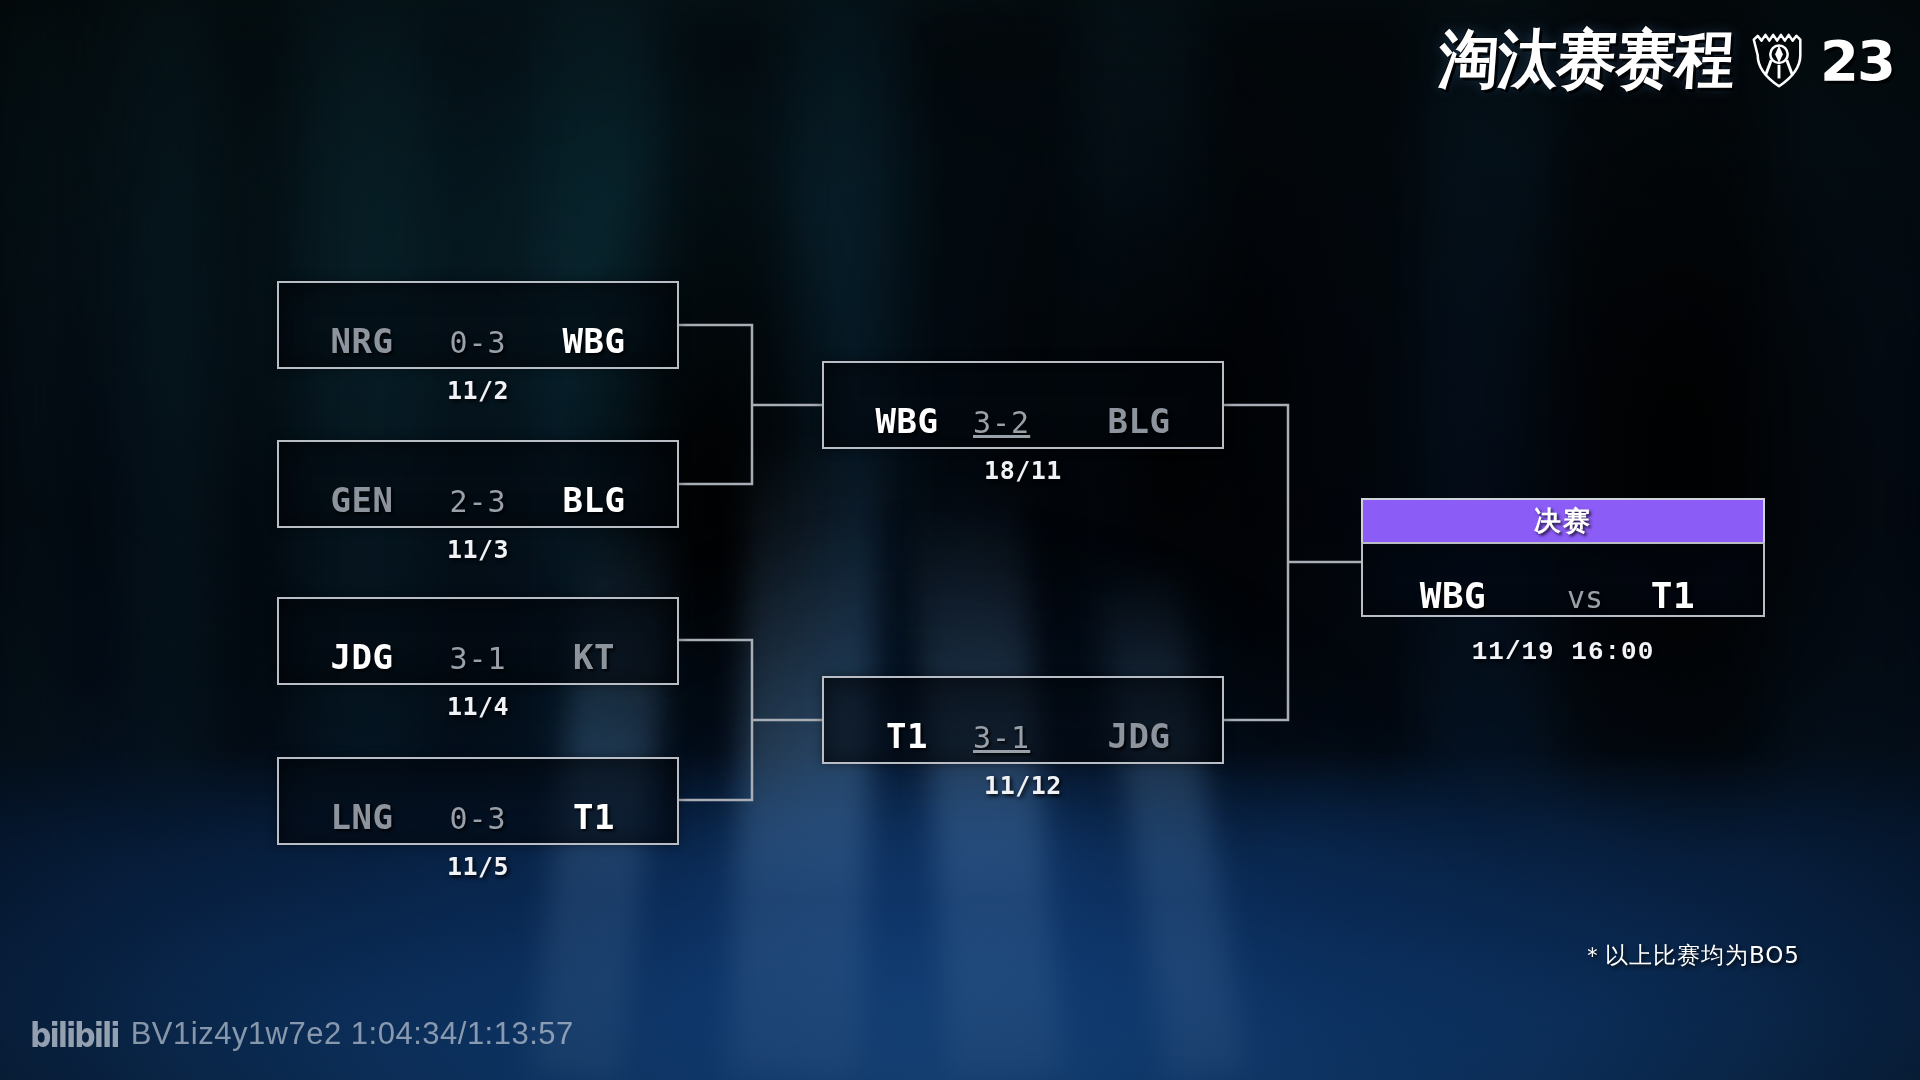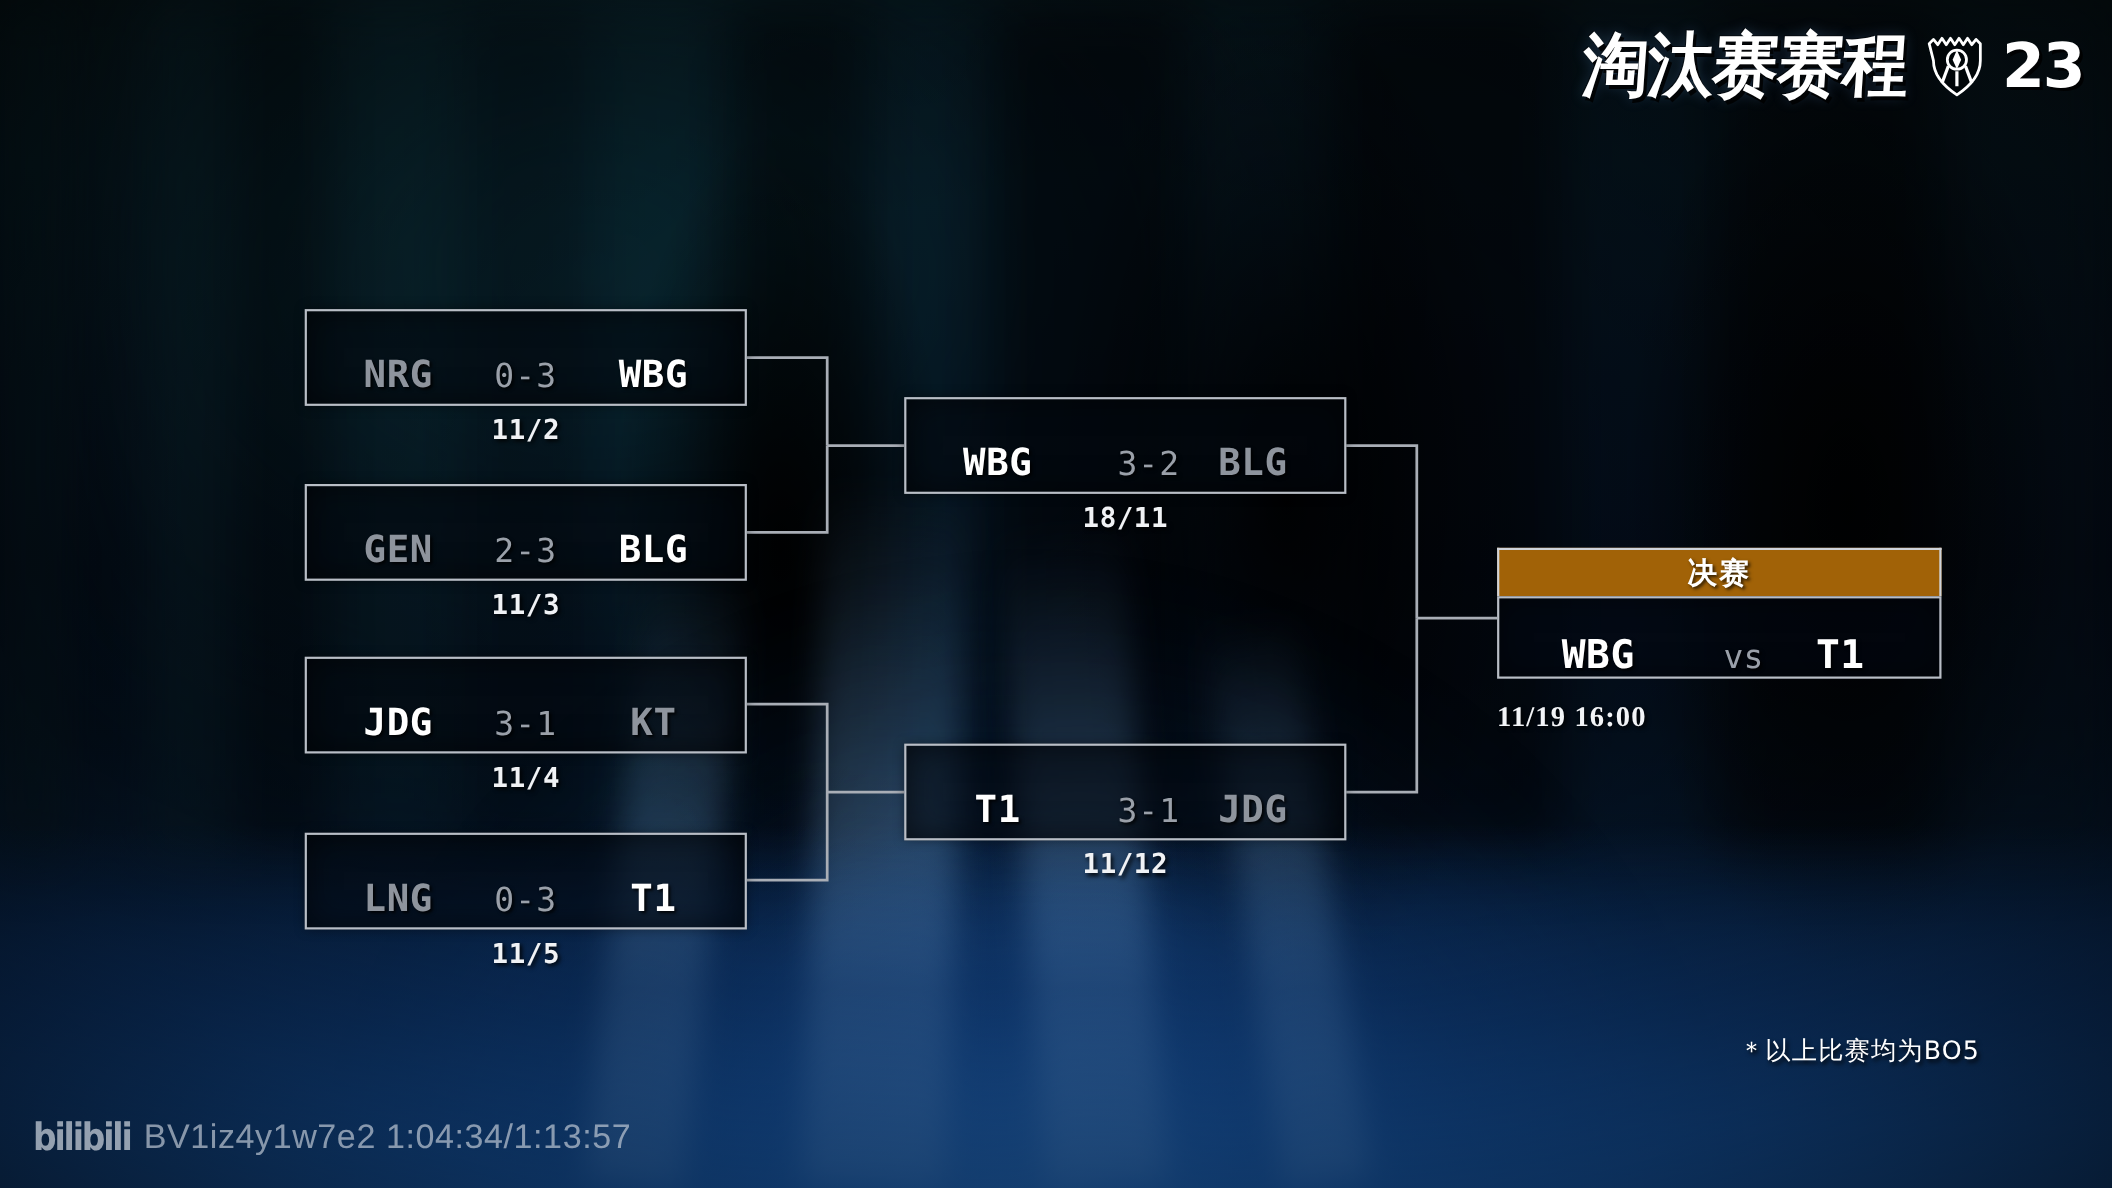--- a/index.html
+++ b/index.html
@@ -133,36 +133,36 @@
   .team.win  { color:#ffffff; }
   .team.lose { color:#8e949d; font-weight:bold; }
   .score {
     font-size:30px; color:#9aa0a9; font-weight:500;
     letter-spacing:1px;
     text-shadow:2px 2px 3px rgba(0,0,0,0.9);
   }
   .r1 .team { width:132px; }
   .r1 .score { width:100px; text-align:center; }
   .r2 .team { width:132px; }
-  .r2 .score { width:100px; text-align:right; }
+  .r2 .score { width:100px; text-align:left;text-decoration:underline; }
 
   .mdate {
     position:absolute;
     font-family:"DejaVu Sans Mono","Liberation Mono",monospace;
     font-size:25px; color:#f0f2f5; font-weight:bold;
     letter-spacing:0.5px;
     text-align:center;
     text-shadow:2px 2px 4px rgba(0,0,0,0.95);
   }
 
   
   #final-wrap { position:absolute; left:1361px; top:498px; z-index:16; }
   #final-head {
     width:404px; height:44px;
-    background:#a16207;
+    background:#8b5cf6;
     border:2px solid #cfd3da;
     border-bottom:none;
     display:flex; align-items:center; justify-content:center;
   }
   #final-head span {
     font-family:"DejaVu Sans","Liberation Sans",sans-serif;
     font-size:27px; font-weight:bold; color:#ffffff;
     letter-spacing:2px;
     text-shadow:2px 2px 3px rgba(0,0,0,0.75);
   }
@@ -173,21 +173,22 @@
     display:flex; align-items:center; justify-content:center;
     box-shadow:inset 0 0 26px rgba(0,0,0,0.5);
   }
   #final-body .row { display:flex; align-items:baseline; justify-content:center; width:100%;
     font-family:"DejaVu Sans Mono","Liberation Mono",monospace; }
   #final-body .team { width:140px; font-size:36px; color:#fff; }
   #final-body .vs { width:80px; text-align:right; font-size:30px; color:#9aa0a9;
     text-shadow:2px 2px 3px rgba(0,0,0,0.9); }
   #final-date {
     position:absolute; left:1361px; top:637px; width:404px;
-    font-family:Liberation Serif, serif;
+    text-align:center;
+    font-family:Liberation Mono, monospace;
     font-size:26px; color:#f2f4f7; font-weight:bold; letter-spacing:1px;
     text-shadow:2px 2px 4px rgba(0,0,0,0.95);
     z-index:16;
   }
 
   
   #footnote {
     position:absolute; right:120px; top:940px;
     font-family:"DejaVu Sans","Liberation Sans",sans-serif;
     font-size:23px; color:#ffffff; letter-spacing:1px;

